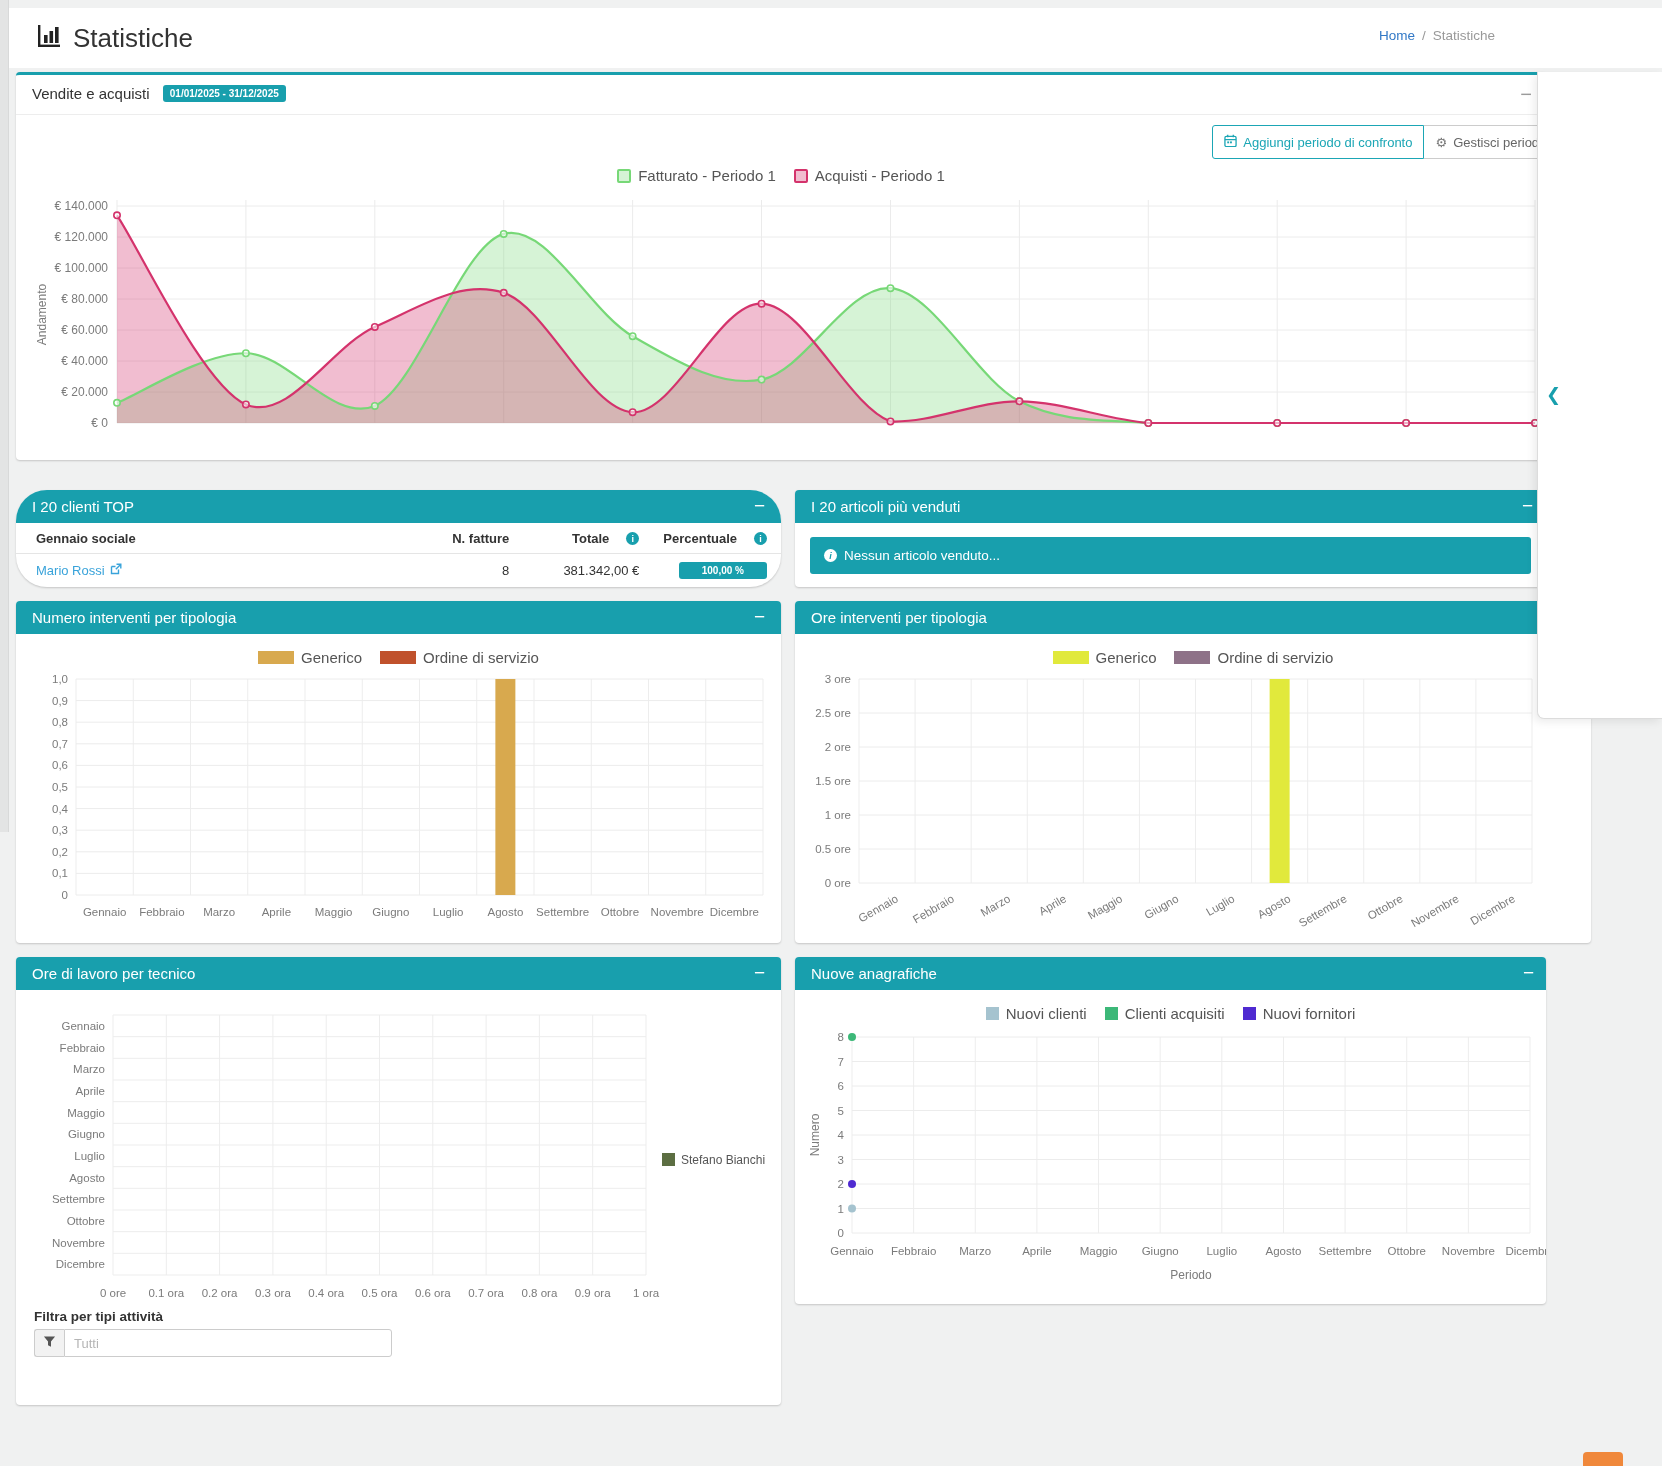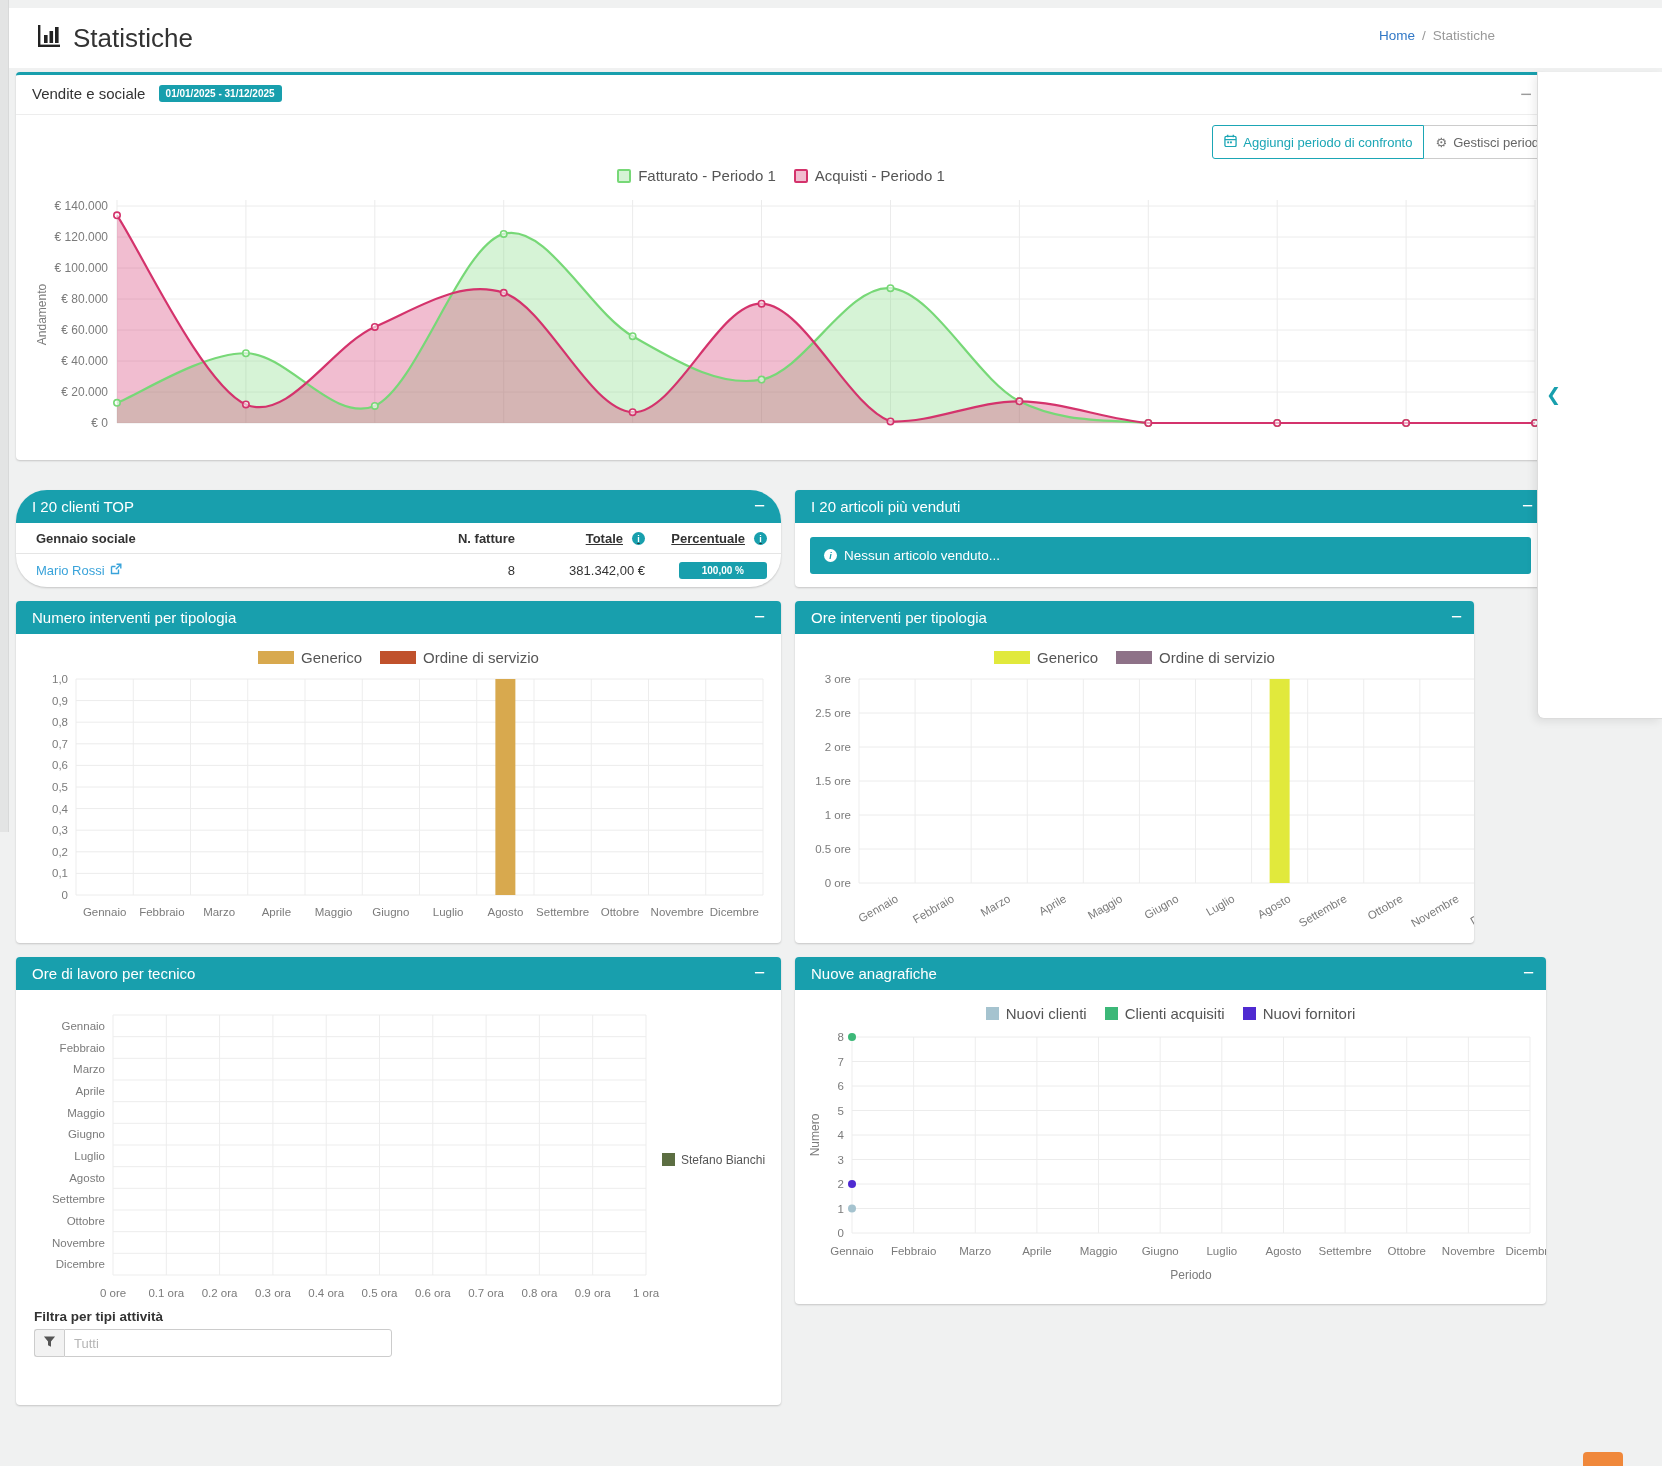--- a/index.html
+++ b/index.html
@@ -34,30 +34,30 @@
   .box-wide { width:36px; height:13px; }
   .box-small { width:13px; height:13px; }
 
   
   .p-clienti { left:16px; top:490px; width:765px; height:97px;border-radius:31px; }
   .p-articoli { left:795px; top:490px; width:751px; height:97px; }
   table.top-table { width:100%; border-collapse:collapse; font-size:13px; }
   .top-table th { text-align:left; padding:8px 10px 7px 20px; color:#333; border-bottom:1px solid #e5e5e5; font-size:13px; }
   .top-table th.num, .top-table td.num { text-align:right; padding-right:14px; padding-left:10px; }
   .top-table td { padding:8px 10px 8px 20px;margin-left:44px; }
-  .th-flex { display:inline-flex; align-items:center; gap:9px;text-decoration:underline; }
+  .th-flex { display:inline-flex; align-items:center; gap:17px; }
   .info-i { width:13px; height:13px; border-radius:50%; background:#189fad; color:#fff; font-size:9px; font-weight:bold; display:inline-flex; align-items:center; justify-content:center; font-style:normal; cursor:pointer; }
   .client-link { color:#39a3da; text-decoration:none; display:inline-flex; align-items:center; gap:5px; }
   .pct-badge { display:inline-block; background:#189fad; color:#fff; font-size:10px; font-weight:bold; padding:3px 23px; border-radius:3px; }
   .teal-alert { margin:14px 15px; background:#189fad; color:#fff; border-radius:3px; padding:11px 14px; font-size:13.5px; display:flex; align-items:center; gap:7px; }
   .info-w { width:13px; height:13px; border-radius:50%; background:#fff; color:#189fad; font-size:9px; font-weight:bold; display:inline-flex; align-items:center; justify-content:center; }
 
   
   .p-numero { left:16px; top:601px; width:765px; height:342px; }
-  .p-oreint { left:795px; top:601px; width:679px; height:342px; }
+  .p-oreint { left:795px; top:601px; width:796px; height:342px; }
   
   .p-orelav { left:16px; top:957px; width:765px; height:448px; }
   .p-anagra { left:795px; top:957px; width:751px; height:347px; }
 
   .filter-label { position:absolute; left:18px; top:352px; font-weight:bold; font-size:13.5px; color:#333; }
   .filter-row { position:absolute; left:18px; top:372px; display:flex; }
   .filter-btn { width:30px; height:28px; background:#f2f2f2; border:1px solid #ccc; border-right:none; border-radius:3px 0 0 3px; display:flex; align-items:center; justify-content:center; cursor:pointer; }
   .filter-input { width:328px; height:28px; border:1px solid #ccc; border-radius:0 3px 3px 0; font-size:13px; padding:0 9px; color:#555; outline:none; font-family:"Liberation Sans",sans-serif; }
   .filter-input::placeholder { color:#b5b5b5; }
 
@@ -89,21 +89,21 @@
   </div>
   <nav class="breadcrumb">
     <a href="#">Home</a>
     <span>/</span>
     <span>Statistiche</span>
   </nav>
 </header>
 
 <section class="panel p-vendite">
   <div class="v-heading">
-    <span>Vendite e sociale</span>
+    <span>Vendite e acquisti</span>
     <span class="date-badge">01/01/2025 - 31/12/2025</span>
     <span class="collapse-g">−</span>
   </div>
   <div class="v-toolbar">
     <div class="btn btn-teal">
       <span>
         <svg width="13" height="13" viewBox="0 0 14 14">
           <rect x="1" y="2.5" width="12" height="11" rx="1.5" fill="none" stroke="#1ba6b5" stroke-width="1.4"></rect>
           <line x1="1" y1="6" x2="13" y2="6" stroke="#1ba6b5" stroke-width="1.4"></line>
           <line x1="4" y1="0.8" x2="4" y2="3.5" stroke="#1ba6b5" stroke-width="1.4"></line>

